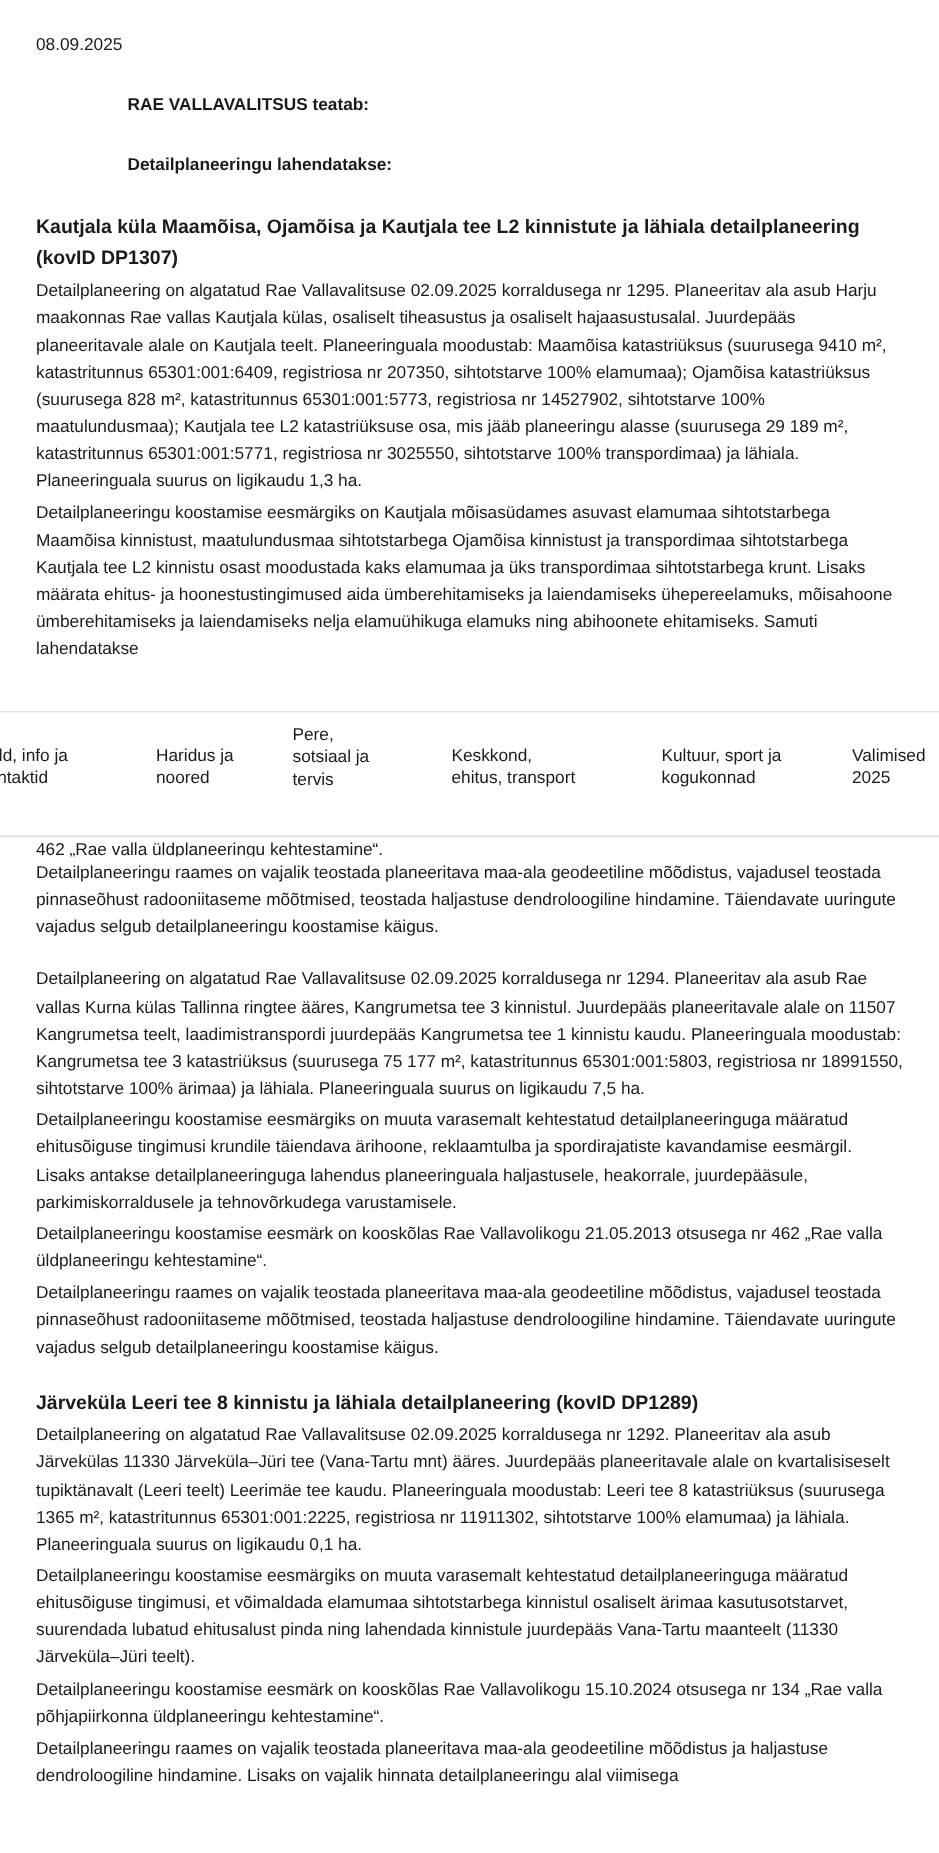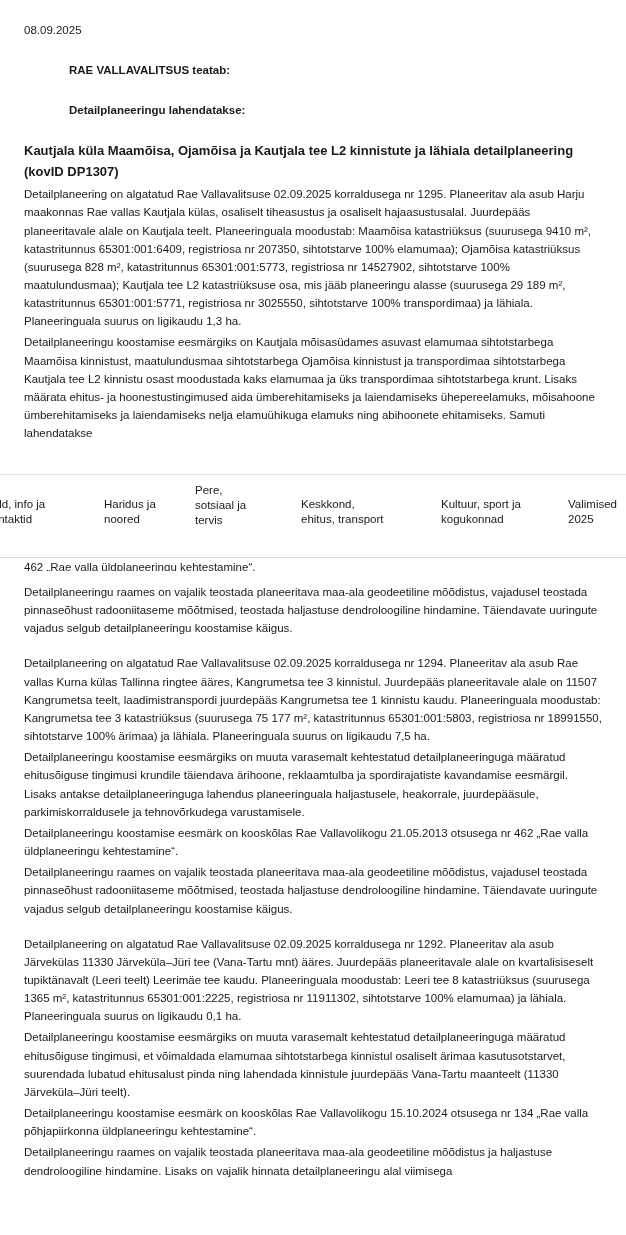--- a/index.html
+++ b/index.html
@@ -27,21 +27,21 @@
   .doc-top {
     padding: 22px 24px 0 24px;
   }
   .date-line {
     font-size: 11.5px;
     color: #1a1a1a;
     margin-bottom: 21px;
   }
   .bold-line {
     font-weight: bold;
-    margin: 0 0 2px 0;
+    margin: 0 0 2px 16px;
     font-size: 11.5px;
     line-height: 1.58;
     padding-left: 45px;
   }
   .heading-block {
     font-weight: bold;
     margin: 0 0 3px 0;
     font-size: 13px;
     line-height: 1.58;
   }
@@ -94,21 +94,21 @@
   .clip-line {
     font-size: 11.5px;
     line-height: 1.58;
     margin: 0;
     color: #1a1a1a;
     overflow: hidden;
   }
   .first-clip {
     height: 13px;
     overflow: hidden;
-    margin-bottom: 12px;
+    margin-bottom: 2px;
   }
   .bottom-fade {
     position: absolute;
     left: 0;
     bottom: 0;
     width: 626px;
     height: 10px;
     background: linear-gradient(to bottom, rgba(255,255,255,0) 0%, #ffffff 85%);
     pointer-events: none;
   }
@@ -175,20 +175,21 @@
     <div>
       <div class="body-block">Detailplaneering on algatatud Rae Vallavalitsuse 02.09.2025 korraldusega nr 1294. Planeeritav ala asub Rae vallas Kurna külas Tallinna ringtee ääres, Kangrumetsa tee 3 kinnistul. Juurdepääs planeeritavale alale on 11507 Kangrumetsa teelt, laadimistranspordi juurdepääs Kangrumetsa tee 1 kinnistu kaudu. Planeeringuala moodustab: Kangrumetsa tee 3 katastriüksus (suurusega 75 177 m², katastritunnus 65301:001:5803, registriosa nr 18991550, sihtotstarve 100% ärimaa) ja lähiala. Planeeringuala suurus on ligikaudu 7,5 ha.</div>
       <div class="body-block">Detailplaneeringu koostamise eesmärgiks on muuta varasemalt kehtestatud detailplaneeringuga määratud ehitusõiguse tingimusi krundile täiendava ärihoone, reklaamtulba ja spordirajatiste kavandamise eesmärgil. Lisaks antakse detailplaneeringuga lahendus planeeringuala haljastusele, heakorrale, juurdepääsule, parkimiskorraldusele ja tehnovõrkudega varustamisele.</div>
       <div class="body-block">Detailplaneeringu koostamise eesmärk on kooskõlas Rae Vallavolikogu 21.05.2013 otsusega nr 462 „Rae valla üldplaneeringu kehtestamine“.</div>
       <div class="body-block">Detailplaneeringu raames on vajalik teostada planeeritava maa-ala geodeetiline mõõdistus, vajadusel teostada pinnaseõhust radooniitaseme mõõtmised, teostada haljastuse dendroloogiline hindamine. Täiendavate uuringute vajadus selgub detailplaneeringu koostamise käigus.</div>
     </div>
 
     <div class="spacer-sm"></div>
 
     <div>
+      <div class="heading-block">Järveküla Leeri tee 8 kinnistu ja lähiala detailplaneering (kovID DP1289)</div>
       <div class="body-block">Detailplaneering on algatatud Rae Vallavalitsuse 02.09.2025 korraldusega nr 1292. Planeeritav ala asub Järvekülas 11330 Järveküla–Jüri tee (Vana-Tartu mnt) ääres. Juurdepääs planeeritavale alale on kvartalisiseselt tupiktänavalt (Leeri teelt) Leerimäe tee kaudu. Planeeringuala moodustab: Leeri tee 8 katastriüksus (suurusega 1365 m², katastritunnus 65301:001:2225, registriosa nr 11911302, sihtotstarve 100% elamumaa) ja lähiala. Planeeringuala suurus on ligikaudu 0,1 ha.</div>
       <div class="body-block">Detailplaneeringu koostamise eesmärgiks on muuta varasemalt kehtestatud detailplaneeringuga määratud ehitusõiguse tingimusi, et võimaldada elamumaa sihtotstarbega kinnistul osaliselt ärimaa kasutusotstarvet, suurendada lubatud ehitusalust pinda ning lahendada kinnistule juurdepääs Vana-Tartu maanteelt (11330 Järveküla–Jüri teelt).</div>
       <div class="body-block">Detailplaneeringu koostamise eesmärk on kooskõlas Rae Vallavolikogu 15.10.2024 otsusega nr 134 „Rae valla põhjapiirkonna üldplaneeringu kehtestamine“.</div>
       <div class="body-block">Detailplaneeringu raames on vajalik teostada planeeritava maa-ala geodeetiline mõõdistus ja haljastuse dendroloogiline hindamine. Lisaks on vajalik hinnata detailplaneeringu alal viimisega</div>
     </div>
 
   </div>
 
   <div class="bottom-fade"></div>
   <div class="left-edge"></div>

